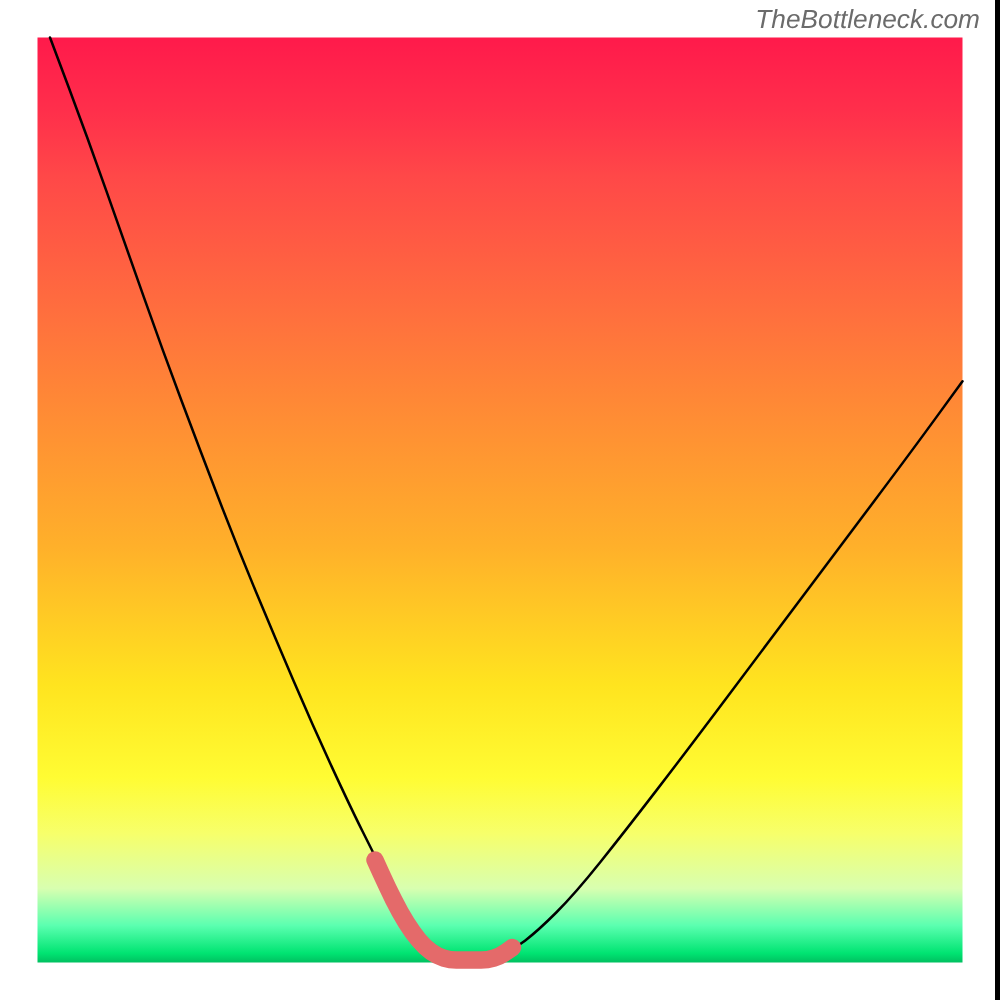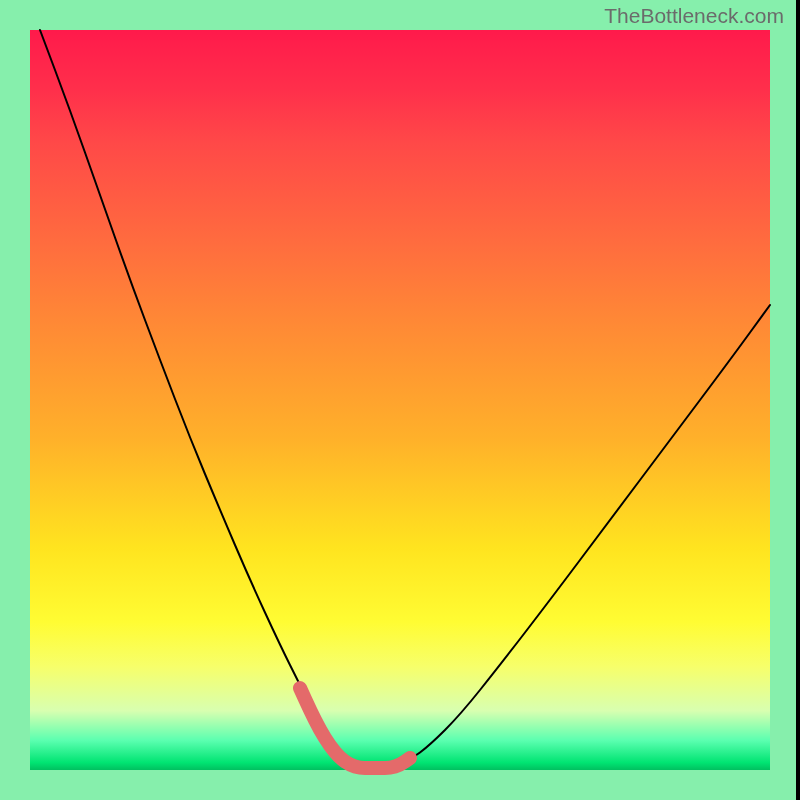--- a/index.html
+++ b/index.html
@@ -8,21 +8,22 @@
     width: 800px;
     height: 800px;
     overflow: hidden;
     background: #000;
     font-family: Arial, Helvetica, sans-serif;
   }
   .frame {
     position: relative;
     width: 796px;
     height: 800px;
-    background: #86efac;
+    background: #ffffff;
+    font-style: italic;
   }
   .plot-area {
     position: absolute;
     left: 30px;
     top: 30px;
     width: 740px;
     height: 740px;
     
     background: linear-gradient(to bottom,
       #ff1a4b 0%,

